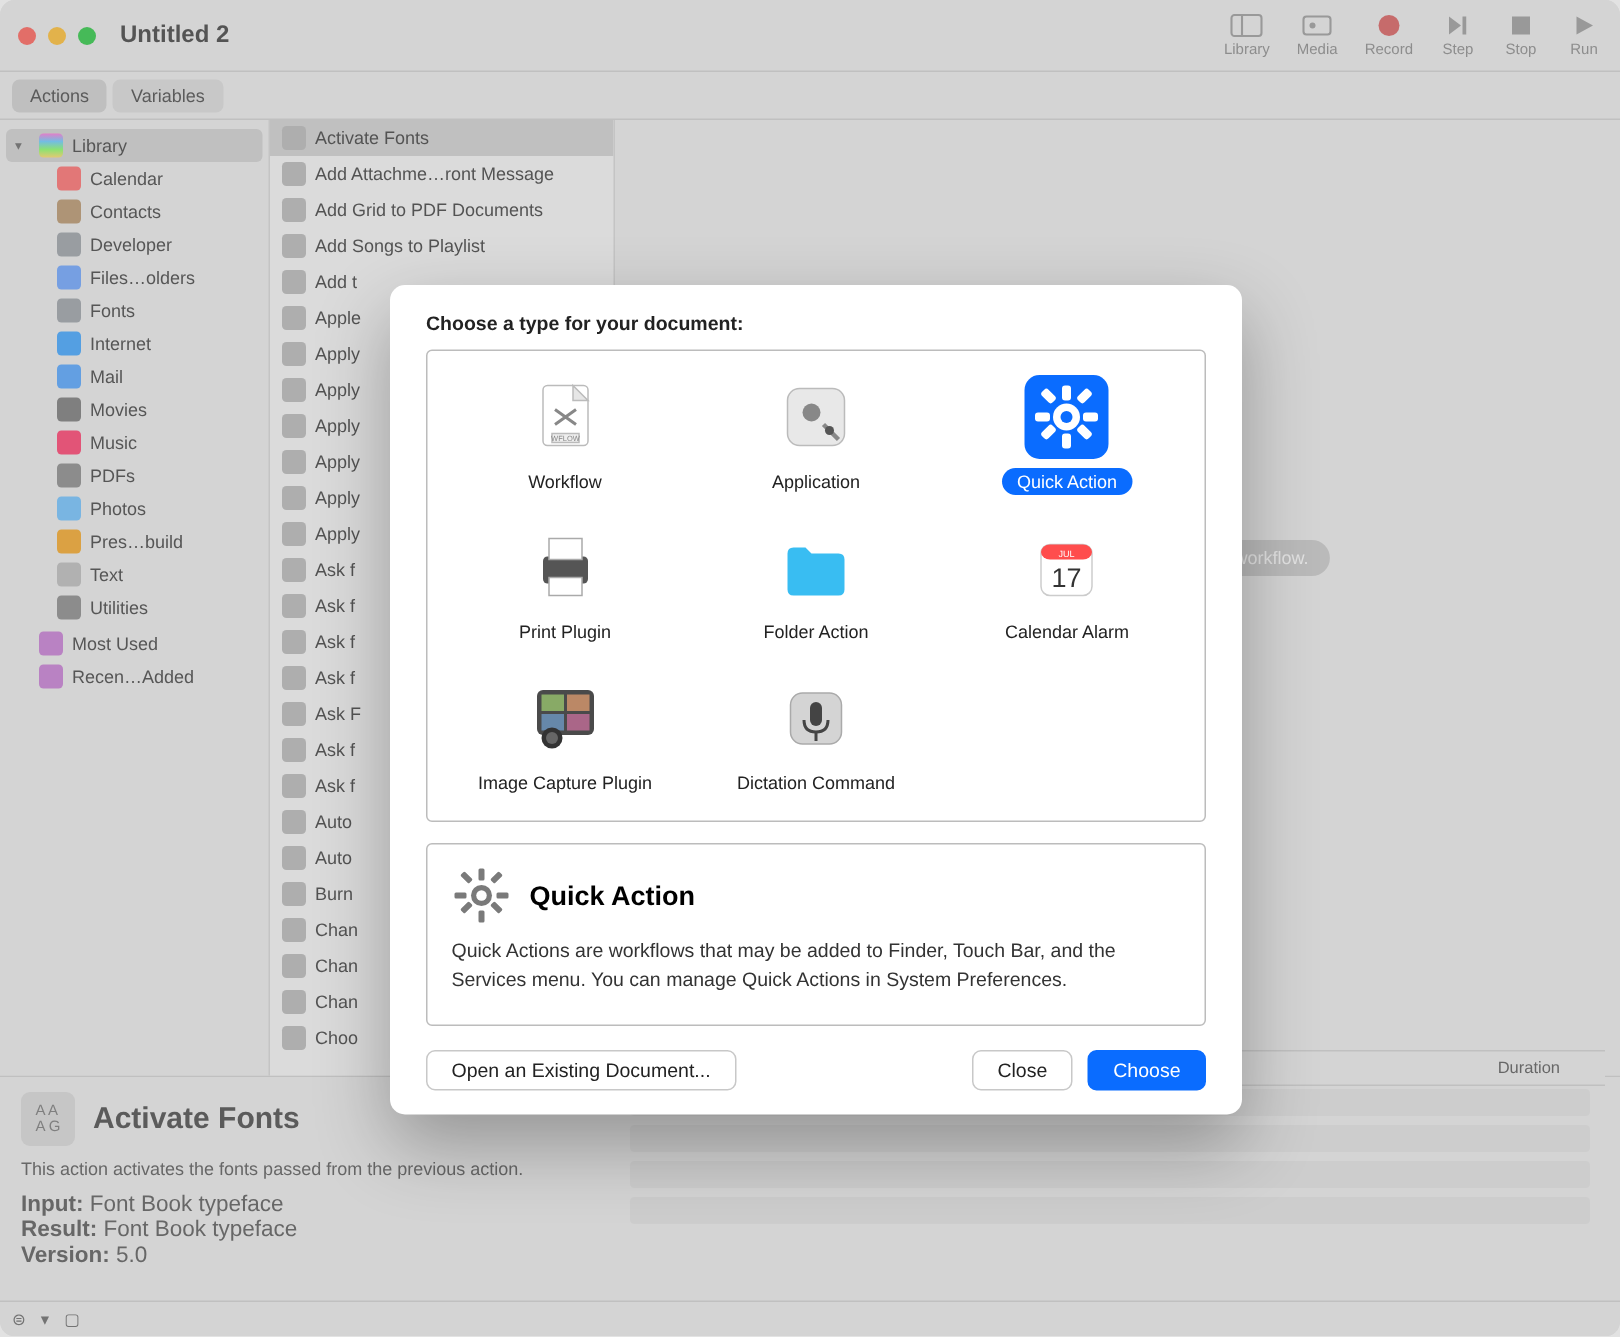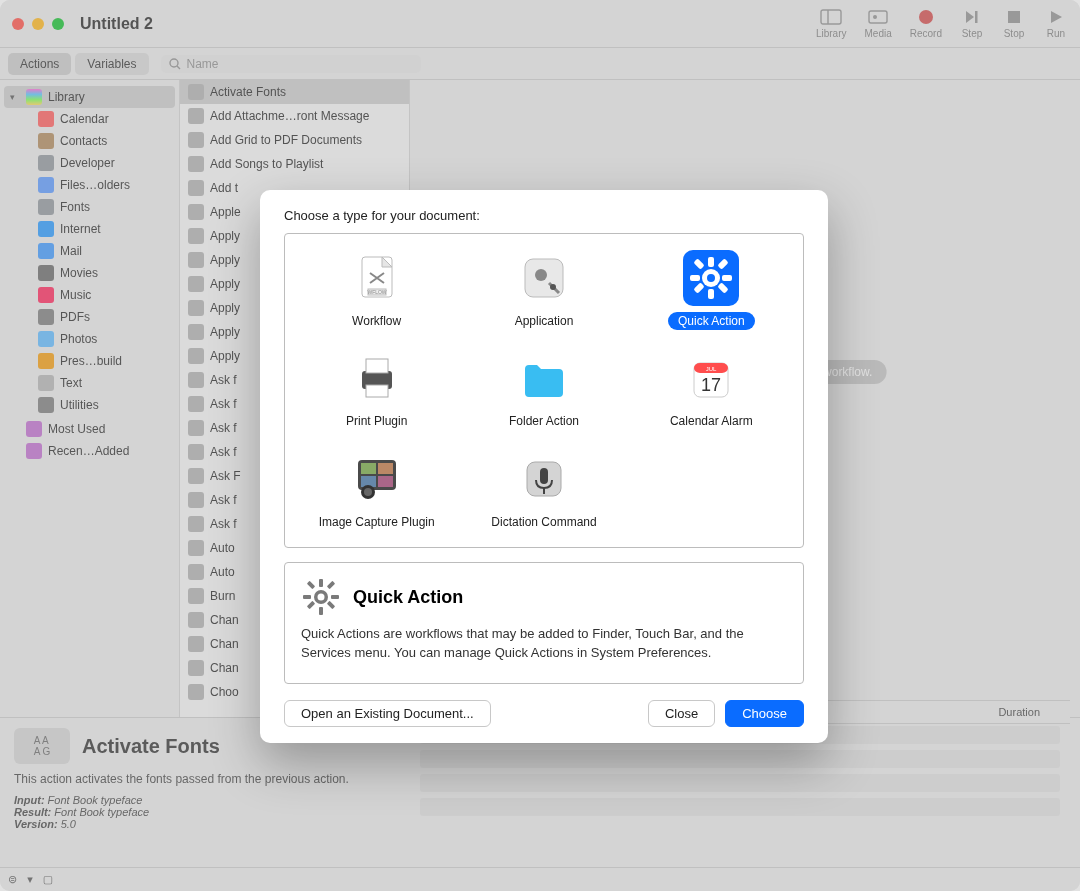--- a/index.html
+++ b/index.html
@@ -36,37 +36,37 @@
   .al-item { display:flex; align-items:center; gap:6px; font-size:12px; color:#3a3a3a; padding:4px 8px; white-space:nowrap; }
   .al-item.selected { background:#d0d0d0; }
   .al-item .ico { width:16px; height:16px; border-radius:3px; flex-shrink:0; background:#b8b8b8; }
 
   .canvas { flex:1; background:#ececec; position:relative; }
   .drop-hint { position:absolute; top:280px; left:50%; transform:translateX(-50%); background:#c8c8c8; color:#fff; font-size:12px; padding:5px 14px; border-radius:12px; white-space:nowrap; }
 
   
   .infopanel { height:150px; background:#ececec; border-top:1px solid #d0d0d0; padding:10px 14px; }
   .infohead { display:flex; align-items:center; gap:12px; }
-  .infohead .big-icon { width:56px; height:36px; border-radius:6px; background:#d8d8d8; display:flex; align-items:center; justify-content:center; font-size:10px; color:#777; }
+  .infohead .big-icon { width:36px; height:36px; border-radius:6px; background:#d8d8d8; display:flex; align-items:center; justify-content:center; font-size:10px; color:#777; }
   .infohead h2 { font-size:20px; font-weight:700; color:#444; }
   .infodesc { font-size:12px; color:#555; margin:8px 0; }
-  .infometa { font-size:11px; color:#555;font-style:italic; }
+  .infometa { font-size:15px; color:#555; }
   .infometa b { font-weight:600; }
 
   .log-header { position:absolute; top:700px; left:410px; right:10px; height:24px; border-top:1px solid #d0d0d0; border-bottom:1px solid #d0d0d0; display:flex; align-items:center; font-size:11px; color:#555; padding:0 30px; background:#ececec; }
   .log-header .dur { margin-left:auto; }
   .log-rows { position:absolute; top:726px; left:420px; right:20px; }
   .log-rows div { height:18px; background:#e2e2e2; border-radius:3px; margin-bottom:6px; }
 
   
   .statusbar { position:absolute; bottom:0; left:0; right:0; height:24px; border-top:1px solid #d0d0d0; background:#ececec; display:flex; align-items:center; padding:0 8px; gap:10px; font-size:11px; color:#666; }
 
   
   .modal { position:absolute; z-index:10; top:190px; left:260px; width:568px; background:#fff; border-radius:10px; box-shadow:0 20px 50px rgba(0,0,0,.3); padding:18px 24px 16px; }
-  .modal h3 { font-size:13px; font-weight:400; color:#222; margin-bottom:10px; }
+  .modal h3 { font-size:13px; font-weight:700; color:#222; margin-bottom:10px; }
   .type-grid { border:1px solid #bcbcbc; border-radius:4px; padding:12px 8px; display:grid; grid-template-columns:repeat(3,1fr); row-gap:12px; }
   .type-cell { display:flex; flex-direction:column; align-items:center; gap:6px; padding:4px; }
   .type-icon { width:56px; height:56px; border-radius:10px; display:flex; align-items:center; justify-content:center; }
   .type-label { font-size:12px; color:#222; text-align:center; padding:2px 10px; border-radius:10px; line-height:1.2; }
   .type-cell.selected .type-label { background:#0a6cff; color:#fff; }
   .type-cell.selected .type-icon.gear { background:#0a6cff; }
 
   .desc-box { border:1px solid #bcbcbc; border-radius:4px; margin-top:14px; padding:14px 16px 20px; }
   .desc-head { display:flex; align-items:center; gap:12px; margin-bottom:8px; }
   .desc-head .gico { width:40px; height:40px; }
@@ -144,29 +144,20 @@
             </svg>
           </span>
           <span>Run</span>
         </div>
     </div>
   </div>
 
   <div class="toolbar2">
     <div class="segbtn active">Actions</div>
     <div class="segbtn">Variables</div>
-    <div class="search">
-      <span>
-          <svg width="12" height="12">
-            <circle cx="5" cy="5" r="4" fill="none" stroke="#999" stroke-width="1.4"></circle>
-            <line x1="8" y1="8" x2="11" y2="11" stroke="#999" stroke-width="1.4"></line>
-          </svg>
-        </span>
-      <span>Name</span>
-    </div>
   </div>
 
   <div class="main">
     <div class="sidebar">
       <div class="side-item selected">
         <span class="tri">▾</span>
         <span class="ico" style="background:linear-gradient(#f7d,#6cf,#8f6,#fd6);"></span>
         <span>Library</span>
       </div>
       <div class="side-children" id="side-children">

